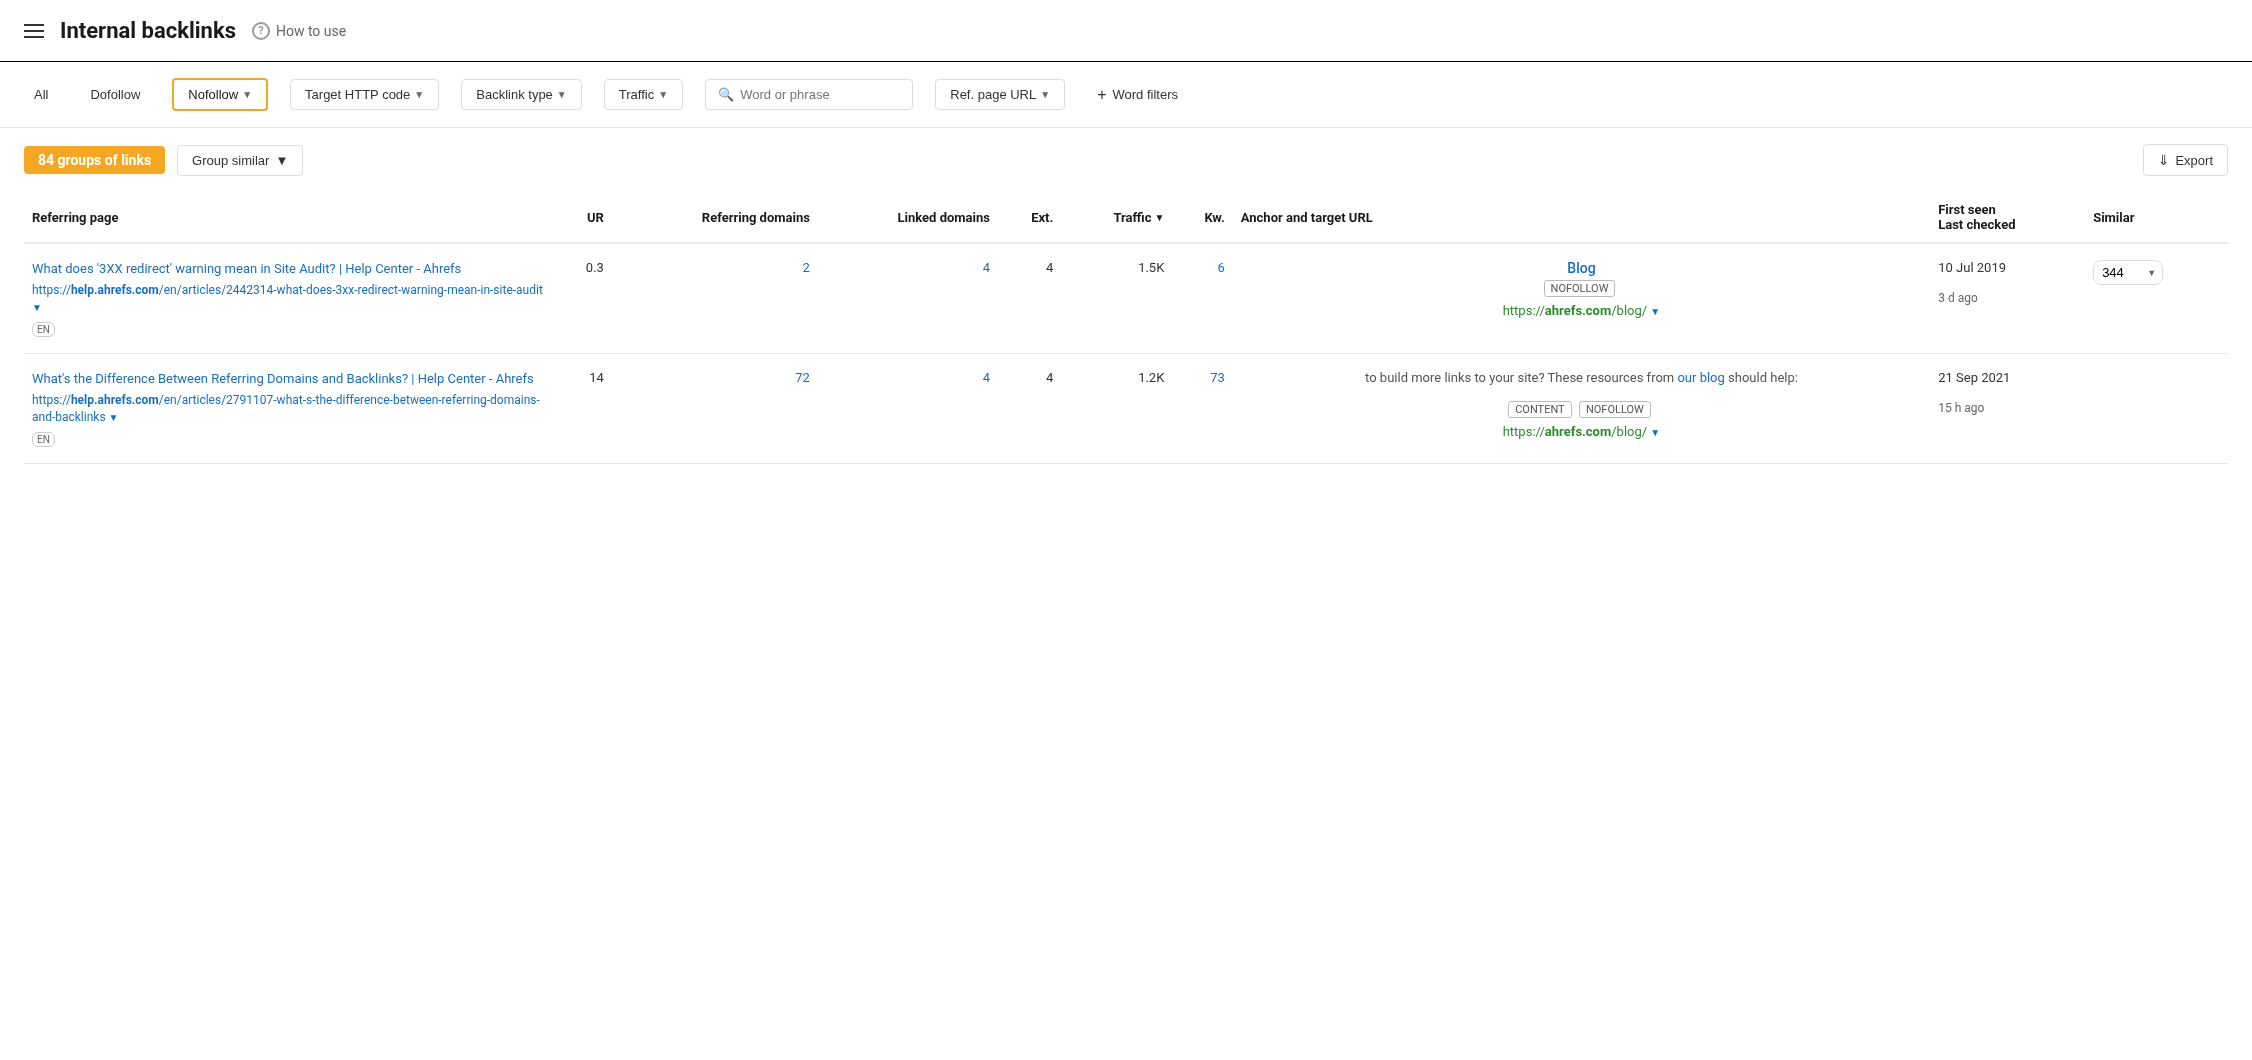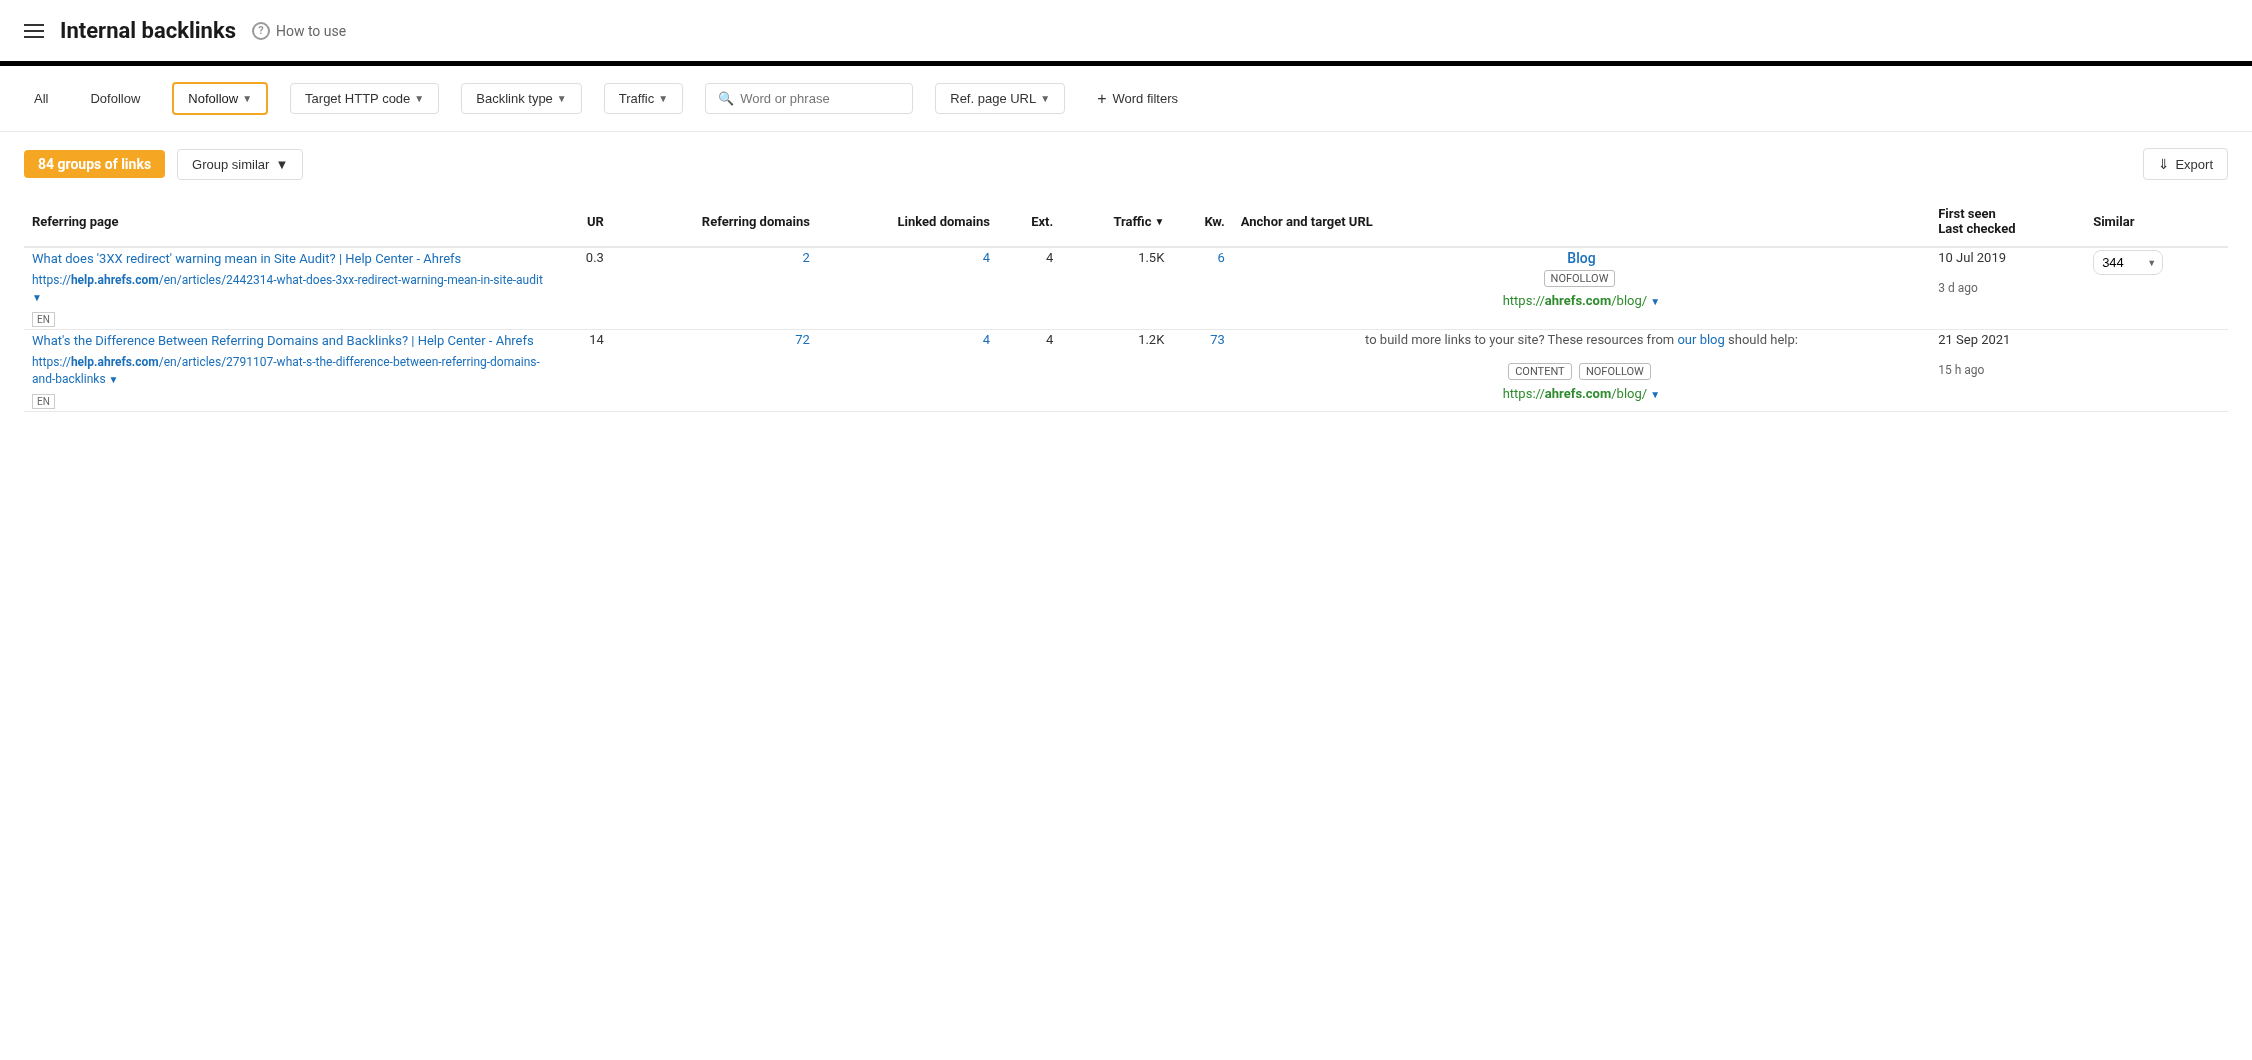--- a/index.html
+++ b/index.html
@@ -13,21 +13,21 @@
       background: #fff;
       min-height: 100vh;
       padding: 0;
     }
     .header {
       display: flex;
       align-items: center;
       padding: 18px 24px;
       gap: 16px;
       background: #fff;
-      border-bottom: 5px solid #000000;
+      border-bottom: 1px solid #000000;
     }
     .hamburger {
       display: flex;
       flex-direction: column;
       gap: 4px;
       cursor: pointer;
     }
     .hamburger span {
       display: block;
       width: 20px;
@@ -199,21 +199,21 @@
       font-weight: 700;
       color: #1a1a1a;
       white-space: nowrap;
     }
     th.right { text-align: right; }
     tbody tr {
       border-bottom: 1px solid #e8e8e8;
       vertical-align: top;
     }
     td {
-      padding: 2px 8px;
+      padding: 16px 8px;
       font-size: 13px;
       color: #333;
       vertical-align: top;
     }
     td.right { text-align: right; }
     .referring-page-cell {
       max-width: 320px;
     }
     .page-title-link {
       color: #1a6fbb;
@@ -229,21 +229,21 @@
       text-decoration: none;
       line-height: 1.4;
       display: block;
     }
     .page-url-link strong {
       font-weight: 700;
     }
     .lang-badge {
       display: inline-block;
       border: 1px solid #ccc;
-      border-radius: 0;
+      border-radius: 6px;
       font-size: 10px;
       padding: 1px 4px;
       color: #666;
       margin-top: 6px;
     }
     .chevron-down-small {
       font-size: 10px;
       color: #1a6fbb;
     }
     .traffic-link {

